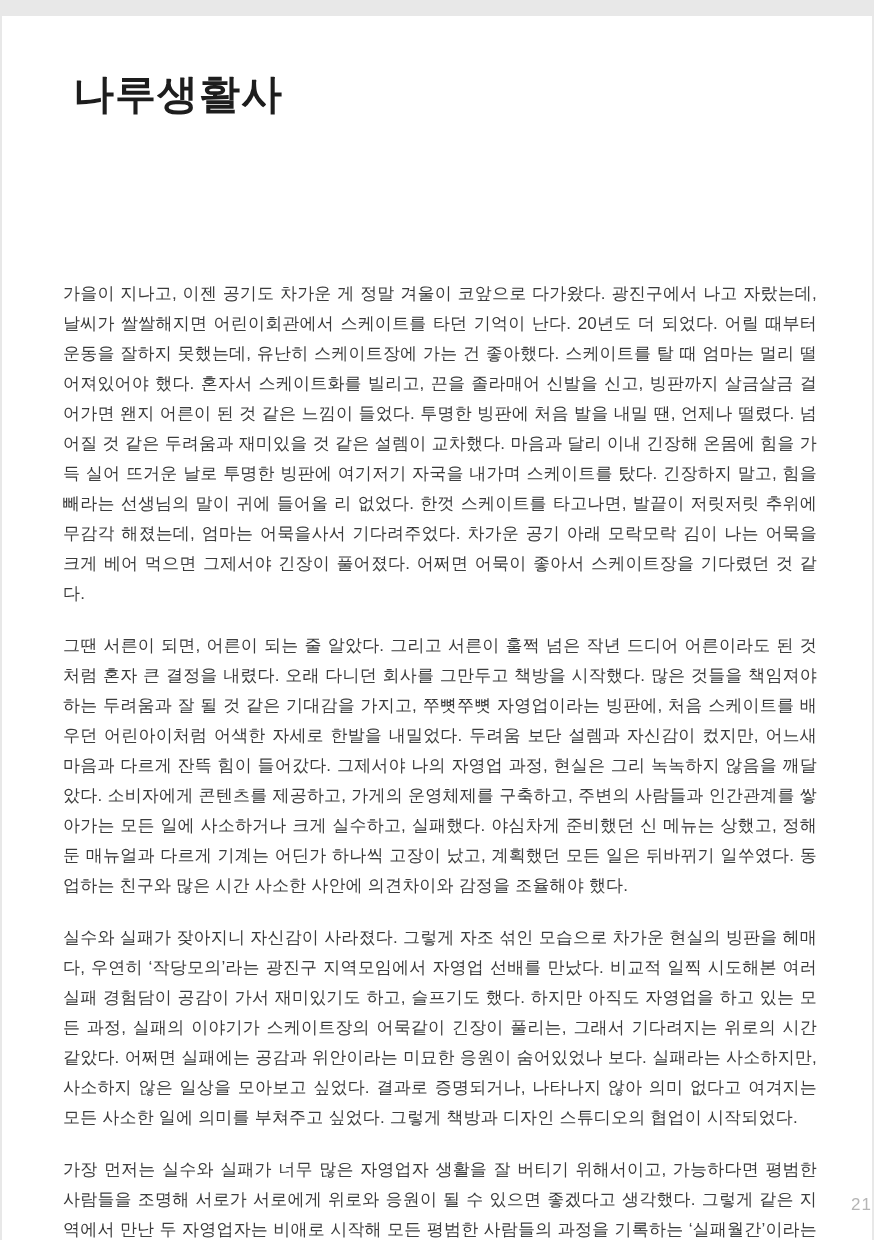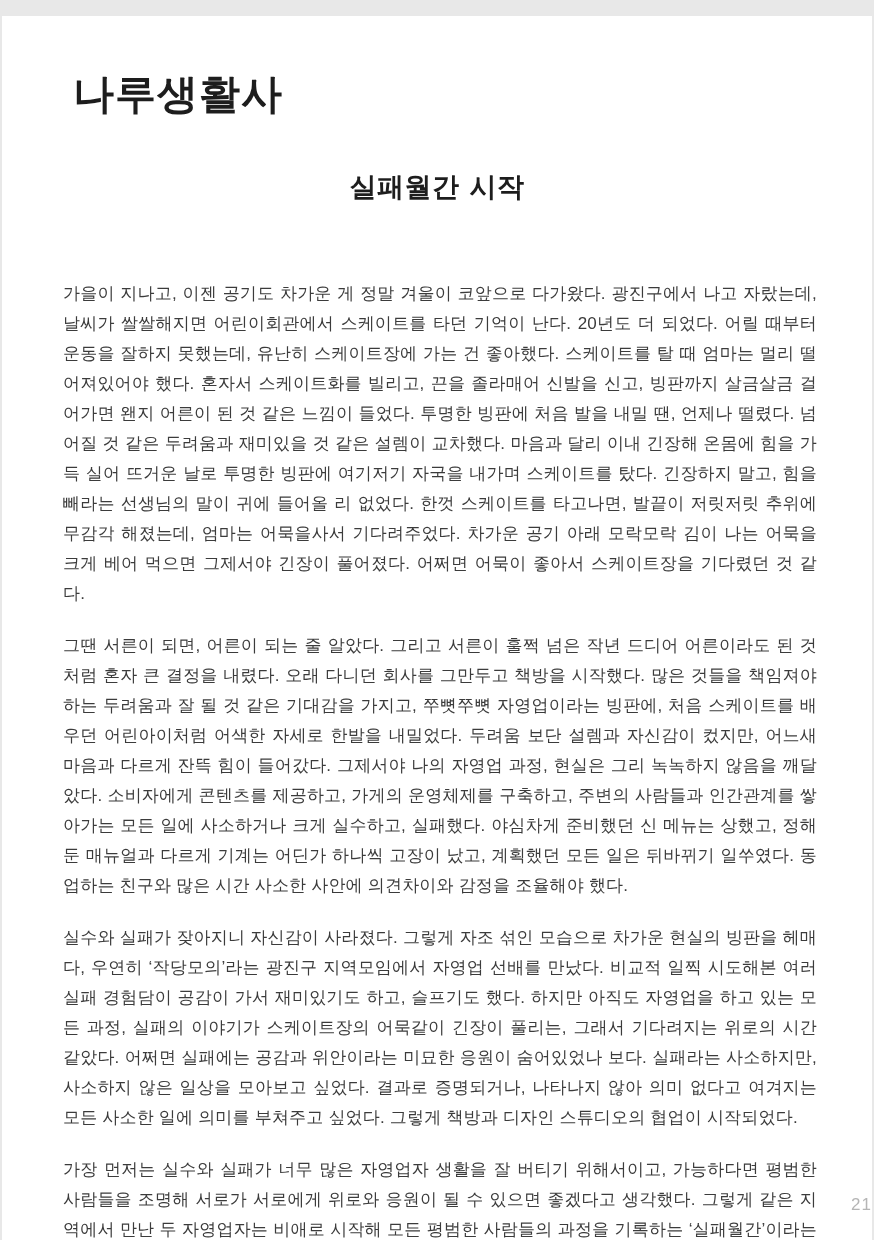--- a/index.html
+++ b/index.html
@@ -67,21 +67,20 @@
     letter-spacing: 1px;
   }
 </style>
 </head>
 <body>
 
 <div class="page">
 
   <h1 class="doc-title">나루생활사</h1>
 
-  <h2 class="doc-subtitle">실패월간 시작</h2>
 
   <div class="article-body">
     <p>가을이 지나고, 이젠 공기도 차가운 게 정말 겨울이 코앞으로 다가왔다. 광진구에서 나고 자랐는데, 날씨가 쌀쌀해지면 어린이회관에서 스케이트를 타던 기억이 난다. 20년도 더 되었다. 어릴 때부터 운동을 잘하지 못했는데, 유난히 스케이트장에 가는 건 좋아했다. 스케이트를 탈 때 엄마는 멀리 떨어져있어야 했다. 혼자서 스케이트화를 빌리고, 끈을 졸라매어 신발을 신고, 빙판까지 살금살금 걸어가면 왠지 어른이 된 것 같은 느낌이 들었다. 투명한 빙판에 처음 발을 내밀 땐, 언제나 떨렸다. 넘어질 것 같은 두려움과 재미있을 것 같은 설렘이 교차했다. 마음과 달리 이내 긴장해 온몸에 힘을 가득 실어 뜨거운 날로 투명한 빙판에 여기저기 자국을 내가며 스케이트를 탔다. 긴장하지 말고, 힘을 빼라는 선생님의 말이 귀에 들어올 리 없었다. 한껏 스케이트를 타고나면, 발끝이 저릿저릿 추위에 무감각 해졌는데, 엄마는 어묵을사서 기다려주었다. 차가운 공기 아래 모락모락 김이 나는 어묵을 크게 베어 먹으면 그제서야 긴장이 풀어졌다. 어쩌면 어묵이 좋아서 스케이트장을 기다렸던 것 같다.</p>
     <p>그땐 서른이 되면, 어른이 되는 줄 알았다. 그리고 서른이 훌쩍 넘은 작년 드디어 어른이라도 된 것처럼 혼자 큰 결정을 내렸다. 오래 다니던 회사를 그만두고 책방을 시작했다. 많은 것들을 책임져야 하는 두려움과 잘 될 것 같은 기대감을 가지고, 쭈뼛쭈뼛 자영업이라는 빙판에, 처음 스케이트를 배우던 어린아이처럼 어색한 자세로 한발을 내밀었다. 두려움 보단 설렘과 자신감이 컸지만, 어느새 마음과 다르게 잔뜩 힘이 들어갔다. 그제서야 나의 자영업 과정, 현실은 그리 녹녹하지 않음을 깨달았다. 소비자에게 콘텐츠를 제공하고, 가게의 운영체제를 구축하고, 주변의 사람들과 인간관계를 쌓아가는 모든 일에 사소하거나 크게 실수하고, 실패했다. 야심차게 준비했던 신 메뉴는 상했고, 정해둔 매뉴얼과 다르게 기계는 어딘가 하나씩 고장이 났고, 계획했던 모든 일은 뒤바뀌기 일쑤였다. 동업하는 친구와 많은 시간 사소한 사안에 의견차이와 감정을 조율해야 했다.</p>
     <p>실수와 실패가 잦아지니 자신감이 사라졌다. 그렇게 자조 섞인 모습으로 차가운 현실의 빙판을 헤매다, 우연히 ‘작당모의’라는 광진구 지역모임에서 자영업 선배를 만났다. 비교적 일찍 시도해본 여러 실패 경험담이 공감이 가서 재미있기도 하고, 슬프기도 했다. 하지만 아직도 자영업을 하고 있는 모든 과정, 실패의 이야기가 스케이트장의 어묵같이 긴장이 풀리는, 그래서 기다려지는 위로의 시간 같았다. 어쩌면 실패에는 공감과 위안이라는 미묘한 응원이 숨어있었나 보다. 실패라는 사소하지만, 사소하지 않은 일상을 모아보고 싶었다. 결과로 증명되거나, 나타나지 않아 의미 없다고 여겨지는 모든 사소한 일에 의미를 부쳐주고 싶었다. 그렇게 책방과 디자인 스튜디오의 협업이 시작되었다.</p>
     <p>가장 먼저는 실수와 실패가 너무 많은 자영업자 생활을 잘 버티기 위해서이고, 가능하다면 평범한 사람들을 조명해 서로가 서로에게 위로와 응원이 될 수 있으면 좋겠다고 생각했다. 그렇게 같은 지역에서 만난 두 자영업자는 비애로 시작해 모든 평범한 사람들의 과정을 기록하는 ‘실패월간’이라는 간행지를 만들었다. 많이 넘어져 최대한 긴장하지 않고, 힘을 빼고 만들었다. 9월에 처음 창간해, 아직 4호밖에 나오지 않았다. 개인사업, 스타일링, 구매, 사랑실패 등 일상의 실패를 주제로 발행하고 있다. 커피한잔의 가격 3000원으로 성공을 지향하는 현실에서 잠시 쉬어가는 시간같이 쉽고 편하게 읽혀졌으면 좋겠다.</p>
   </div>
 
   <div class="page-number">21</div>
 

